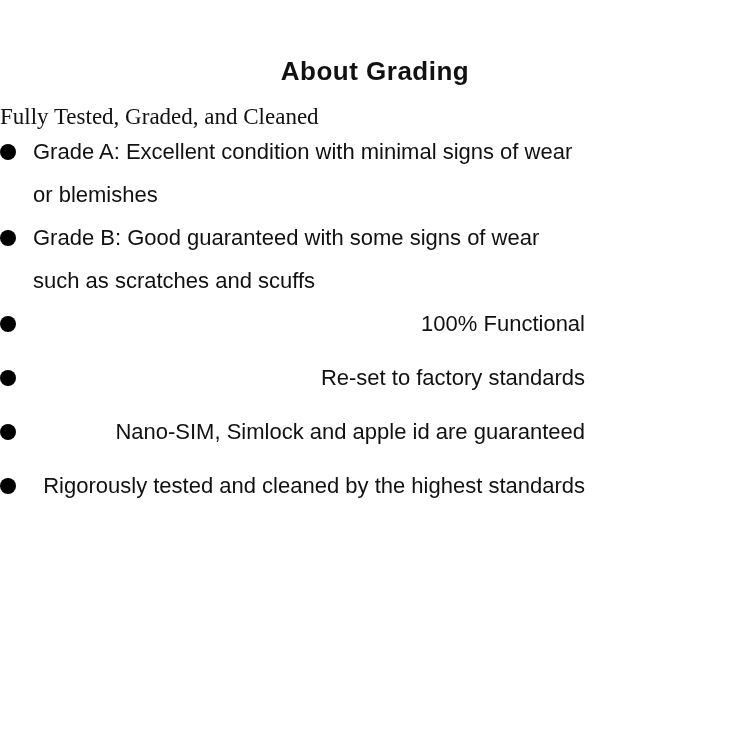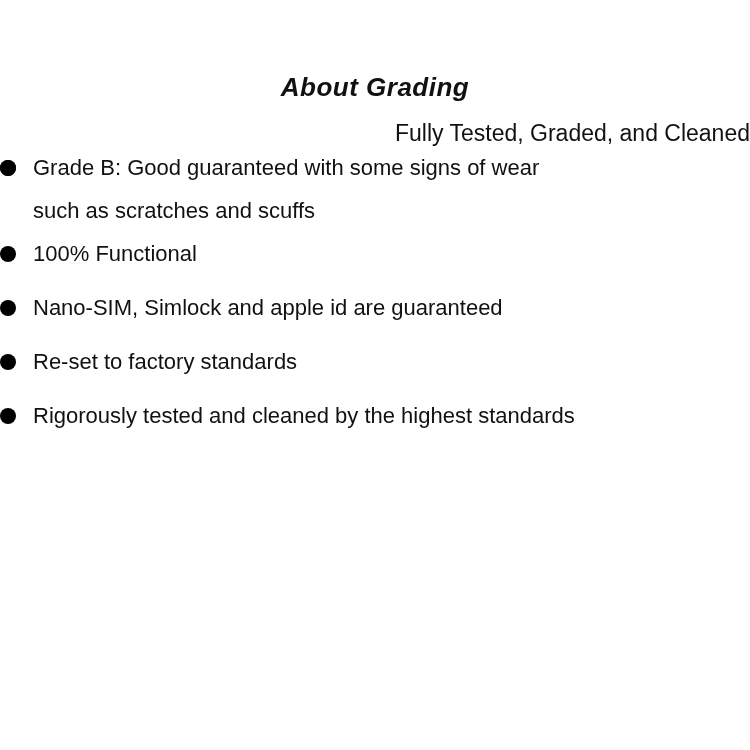--- a/index.html
+++ b/index.html
@@ -13,40 +13,40 @@
     font-family: "Liberation Sans", sans-serif;
     color: #111111;
     overflow: hidden;
   }
   .page {
     width: 750px;
     height: 750px;
     box-sizing: border-box;
   }
   .section-title {
-    margin: 16px;
+    margin: 0;
     text-align: center;
     font-size: 26px;
     font-weight: bold;
     line-height: 30px;
     letter-spacing: 0.5px;
-    font-style: italic;
   }
   .title-grading {
     padding-top: 56px;
   }
   .title-function {
     margin-top: 22px;
   }
   .subtitle {
     margin: 18px 0 0 0;
-    text-align: right;
+    text-align: left;
     font-size: 23px;
     font-weight: normal;
     line-height: 26px;
+    font-family: Liberation Serif, serif;
   }
   ul.bullet-list {
     list-style: none;
     margin: 0;
     padding: 0;
   }
   .grading-list {
     margin: 28px 0 0 58px;
   }
   .function-list {
@@ -57,20 +57,21 @@
     padding-left: 33px;
     max-width: 552px;
     font-size: 22px;
   }
   .grading-list li {
     line-height: 43px;
   }
   .function-list li {
     line-height: 44px;
     margin-bottom: 10px;
+    text-align: right;
   }
   .bullet-dot {
     position: absolute;
     left: 0;
     top: 14px;
     width: 16px;
     height: 16px;
     border-radius: 50%;
     background: #000000;
   }
@@ -80,40 +81,41 @@
 
 <div class="page">
 
   <h1 class="section-title title-grading">About Grading</h1>
 
   <p class="subtitle">Fully Tested, Graded, and Cleaned</p>
 
   <ul class="bullet-list grading-list">
     <li>
       <span class="bullet-dot"></span>
+      <span>Grade A: Excellent condition with minimal signs of wear or blemishes</span>
     </li>
     <li>
       <span class="bullet-dot"></span>
       <span>Grade B: Good guaranteed with some signs of wear such as scratches and scuffs</span>
     </li>
   </ul>
 
 
   <ul class="bullet-list function-list">
     <li>
       <span class="bullet-dot"></span>
       <span>100% Functional</span>
     </li>
     <li>
       <span class="bullet-dot"></span>
-      <span>Nano-SIM, Simlock and apple id are guaranteed</span>
+      <span>Re-set to factory standards</span>
     </li>
     <li>
       <span class="bullet-dot"></span>
-      <span>Re-set to factory standards</span>
+      <span>Nano-SIM, Simlock and apple id are guaranteed</span>
     </li>
     <li>
       <span class="bullet-dot"></span>
       <span>Rigorously tested and cleaned by the highest standards</span>
     </li>
   </ul>
 
 </div>
 
 </body></html>

